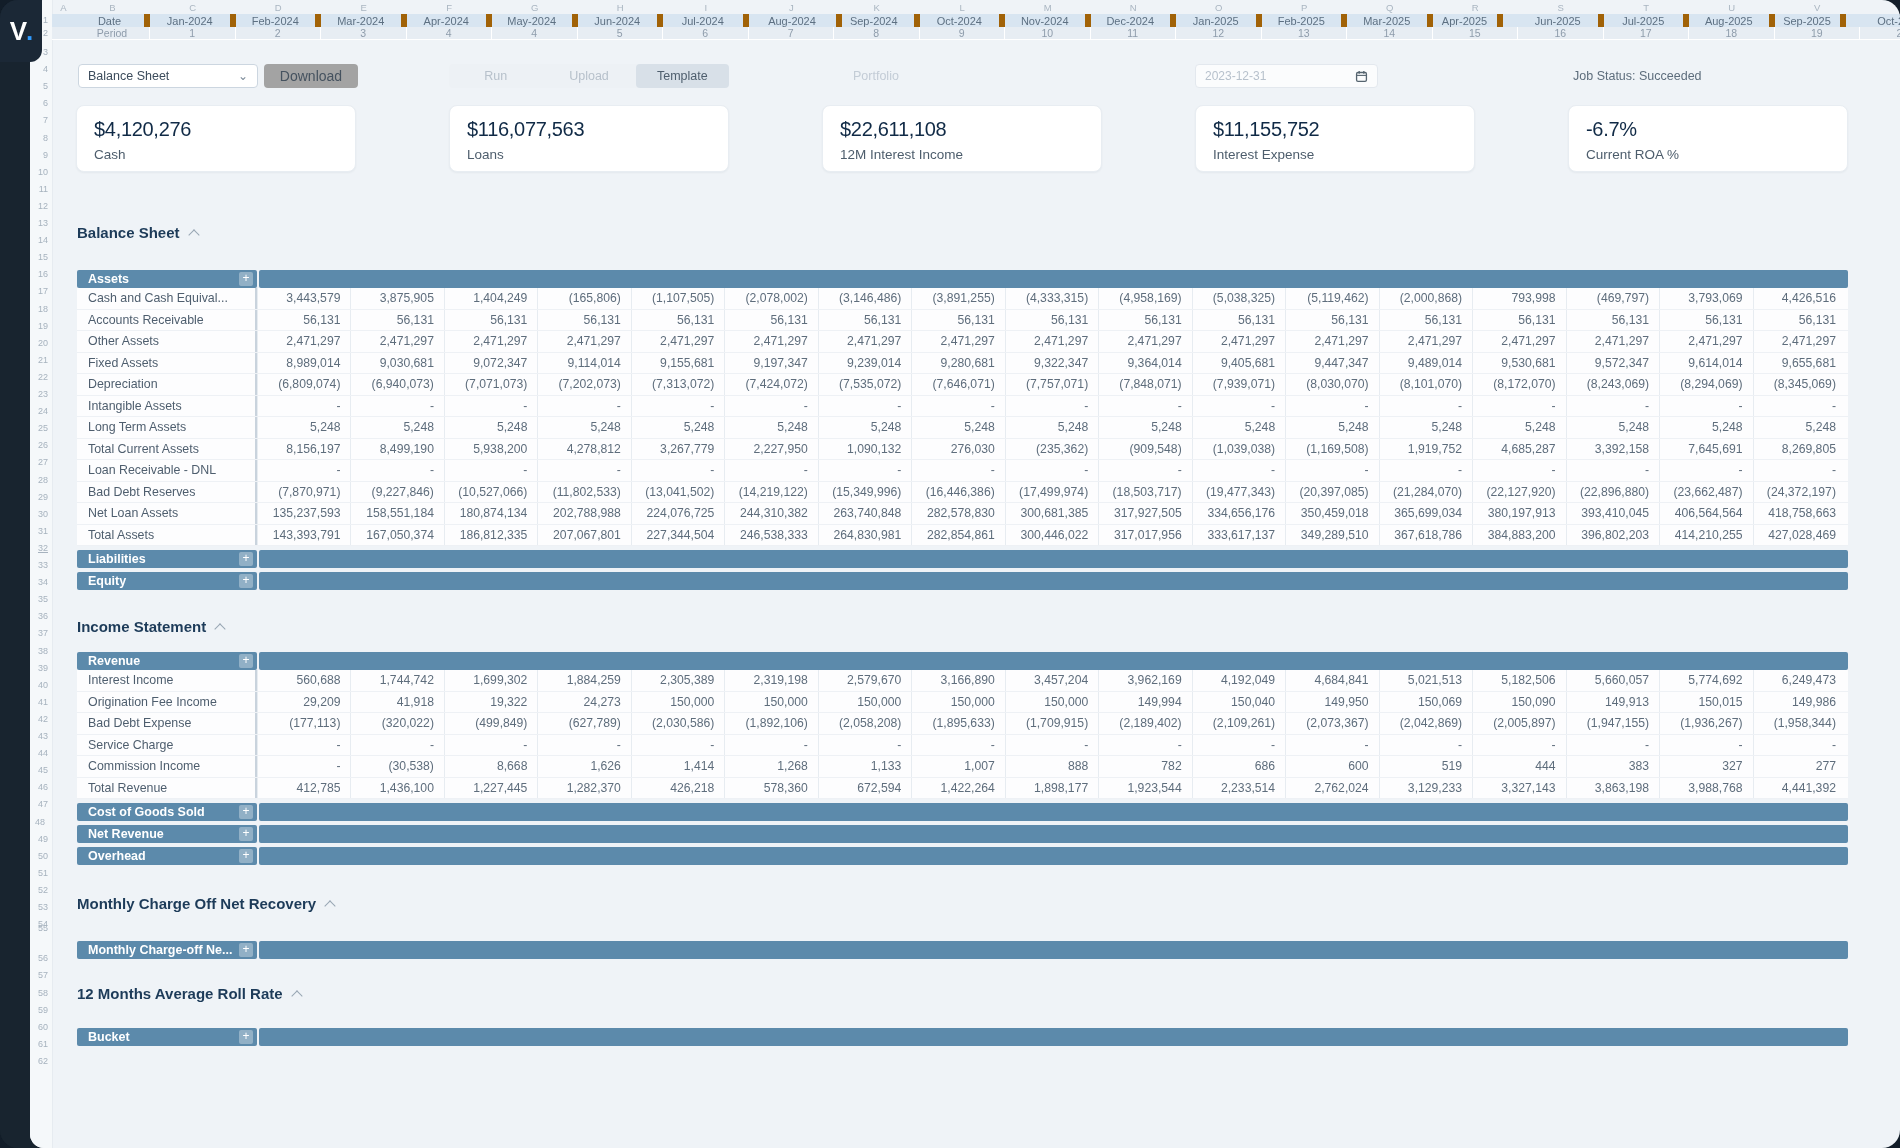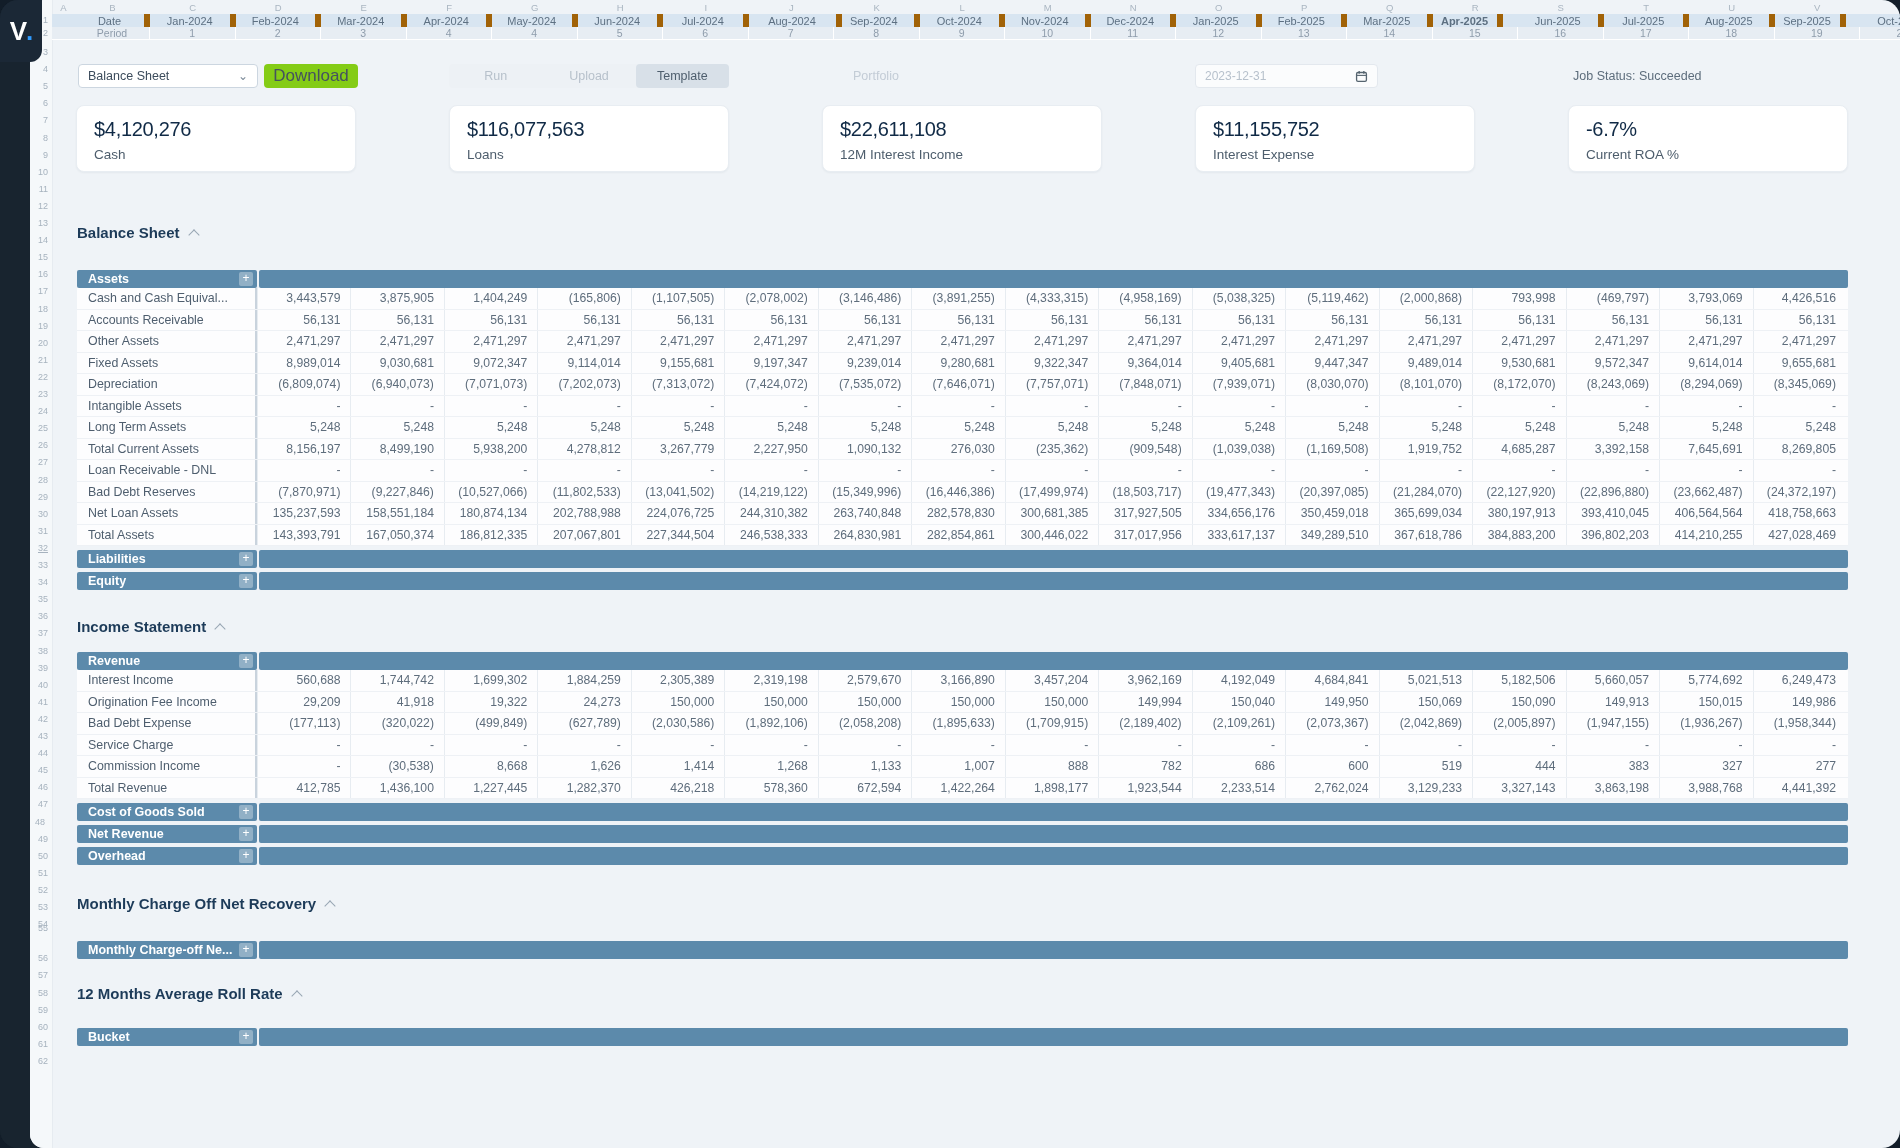--- a/index.html
+++ b/index.html
@@ -19,22 +19,22 @@
   .hdr-period{position:absolute;left:0;top:27px;width:1848px;height:12px;background:#e7edf3;border-bottom:1px solid #fff;}
   .hcell{position:absolute;top:0;height:100%;display:flex;align-items:center;justify-content:center;overflow:hidden;white-space:nowrap;}
   .hdr-letters .hcell{font-size:9.5px;color:#a9b5c1;}
   .hdr-date .hcell{font-size:11px;color:#5d7082;border-right:6px solid #a16207;box-sizing:border-box;}
   .hdr-period .hcell{font-size:10.5px;color:#8e9cab;border-right:1px solid #fff;box-sizing:border-box;}
 
   .tb{position:absolute;top:64px;height:24px;box-sizing:border-box;}
   .select{left:26px;width:180px;background:#fff;border:1px solid #ccd6e0;border-radius:4px;display:flex;align-items:center;
        justify-content:space-between;padding:0 9px;font-size:12.5px;color:#3c4c5c;}
   .chev{color:#7d8c9a;font-size:12px;line-height:10px;}
-  .btn-dl{left:212px;width:94px;background:#84cc16;border-radius:4px;display:flex;align-items:center;justify-content:center;
-       font-size:17px;color:#45525f;}
+  .btn-dl{left:212px;width:94px;background:#a3a3a3;border-radius:4px;display:flex;align-items:center;justify-content:center;
+       font-size:14px;color:#45525f;}
   .seg{left:397px;width:280px;background:#edf1f5;border-radius:4px;display:flex;}
   .segbtn{flex:1;display:flex;align-items:center;justify-content:center;font-size:12.5px;color:#b7c1cb;cursor:default;}
   .segbtn.active{background:#d8e0e8;border-radius:4px;color:#4e5e6d;}
   .plabel{left:801px;line-height:24px;font-size:12.5px;color:#c3ccd6;}
   .inputbox{background:#fbfcfd;border:1px solid #e3e8ee;border-radius:4px;display:flex;align-items:center;color:#b7c1cc;}
   .dtbox{left:856px;width:194px;padding:0 7px;justify-content:space-between;font-size:11.5px;margin-top:48px;}
   .dticons{display:flex;align-items:center;gap:5px;}
   .pencil{color:#4e5e6c;font-size:12px;}
   .datebox{left:1143px;width:183px;padding:0 9px;justify-content:space-between;font-size:12px;}
   .job{left:1521px;line-height:24px;font-size:12.5px;color:#5d6d7c;}
@@ -168,21 +168,21 @@
           <div class="hcell" style="left: 525.5px; width: 85.5px;">Jun-2024</div>
           <div class="hcell" style="left: 611px; width: 85.5px;">Jul-2024</div>
           <div class="hcell" style="left: 696.5px; width: 93px;">Aug-2024</div>
           <div class="hcell" style="left: 782px; width: 85.5px;">Sep-2024</div>
           <div class="hcell" style="left: 867.5px; width: 85.5px;">Oct-2024</div>
           <div class="hcell" style="left: 953px; width: 85.5px;">Nov-2024</div>
           <div class="hcell" style="left: 1038.5px; width: 85.5px;">Dec-2024</div>
           <div class="hcell" style="left: 1124px; width: 85.5px;">Jan-2025</div>
           <div class="hcell" style="left: 1209.5px; width: 85.5px;">Feb-2025</div>
           <div class="hcell" style="left: 1295px; width: 85.5px;">Mar-2025</div>
-          <div class="hcell" style="left: 1380.5px; width: 70px; font-weight: bold;">Apr-2025</div>
+          <div class="hcell" style="left: 1380.5px; width: 70px;">Apr-2025</div>
           <div class="hcell" style="left: 1466px; width: 85.5px;">Jun-2025</div>
           <div class="hcell" style="left: 1551.5px; width: 85.5px;">Jul-2025</div>
           <div class="hcell" style="left: 1637px; width: 85.5px;">Aug-2025</div>
           <div class="hcell" style="left: 1722.5px; width: 71px;">Sep-2025</div>
           <div class="hcell" style="left: 1808px; width: 85.5px;">Oct-2025</div>
         </div>
       <div class="hdr-period" id="periods">
           <div class="hcell" style="left: 23px; width: 75px;">Period</div>
           <div class="hcell" style="left: 98px; width: 85.5px;">1</div>
           <div class="hcell" style="left: 183.5px; width: 85.5px;">2</div>

